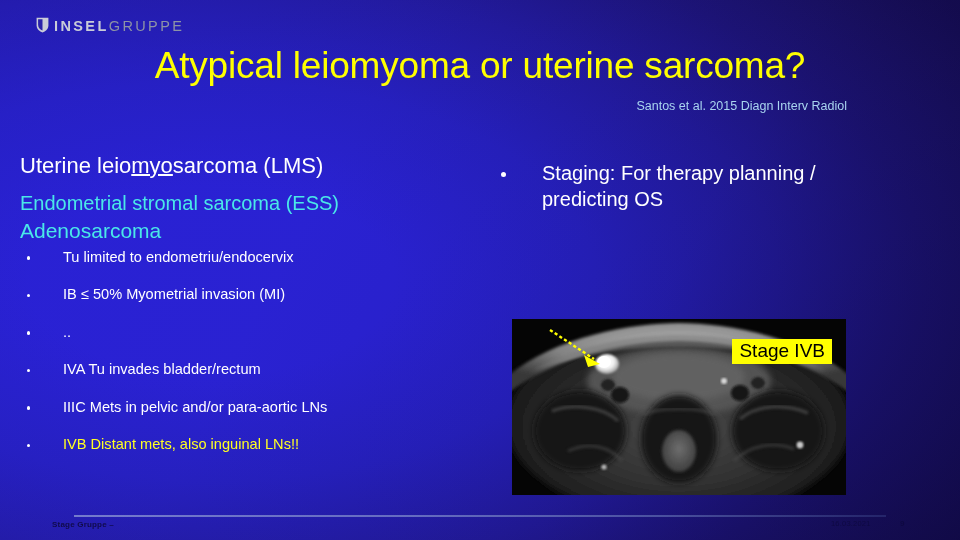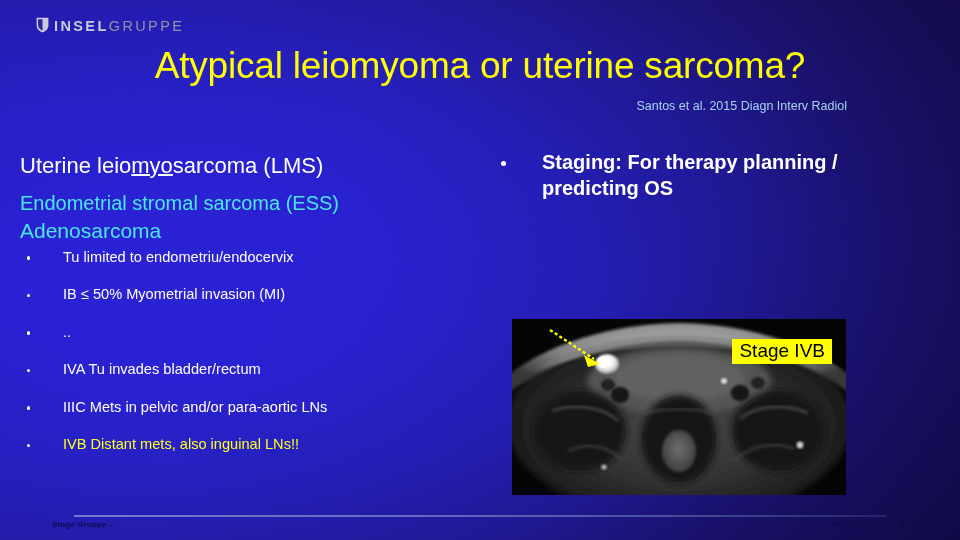--- a/index.html
+++ b/index.html
@@ -49,21 +49,21 @@
     position:relative;padding-left:43px;color:#ffffff;font-size:14.6px;
     line-height:1.2;margin-bottom:20px;white-space:nowrap;
   }
   .blist li .dot{
     position:absolute;left:7px;top:0.52em;width:3.4px;height:3.4px;
     background:#ffffff;border-radius:50%;
   }
   .blist li.yellow{color:#ffff22;}
 
   
-  .col-right{position:absolute;left:496px;top:150px;width:400px;font-weight:bold;}
+  .col-right{position:absolute;left:496px;top:161px;width:400px;}
   .rbullet{position:relative;padding-left:46px;color:#ffffff;font-size:20px;line-height:1.28;}
   .rbullet .dot{
     position:absolute;left:5px;top:0.54em;width:5px;height:5px;
     background:#ffffff;border-radius:50%;
   }
 
   
   .mri-wrap{position:absolute;left:512px;top:319px;width:334px;height:176px;}
   .mri{display:block;width:334px;height:176px;}
   .stage-badge{

